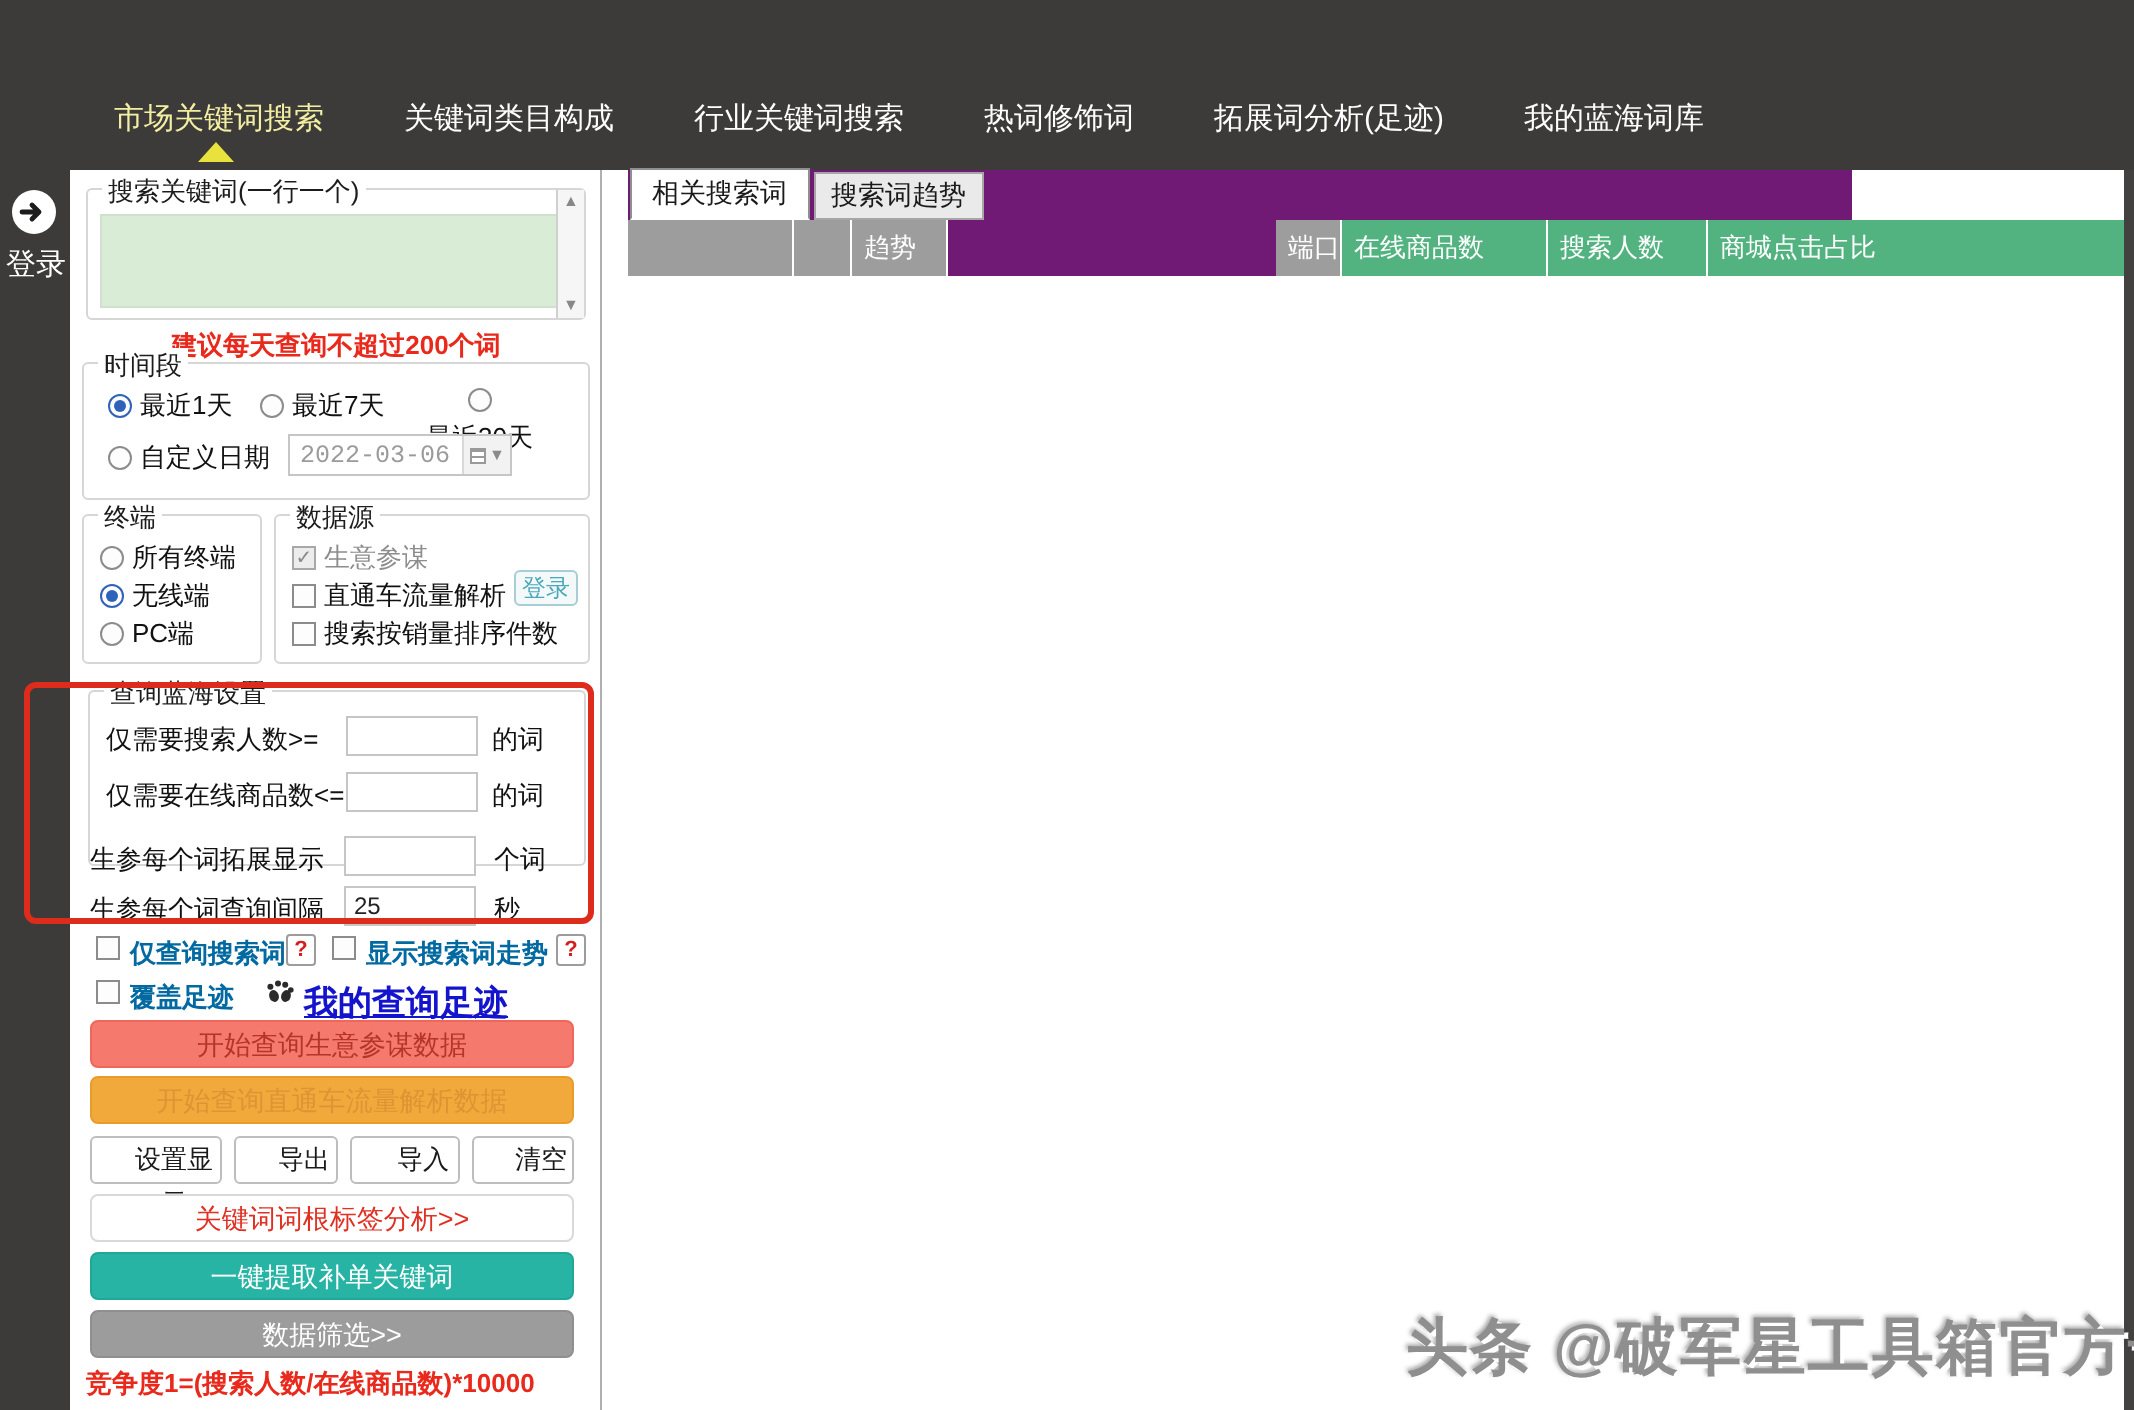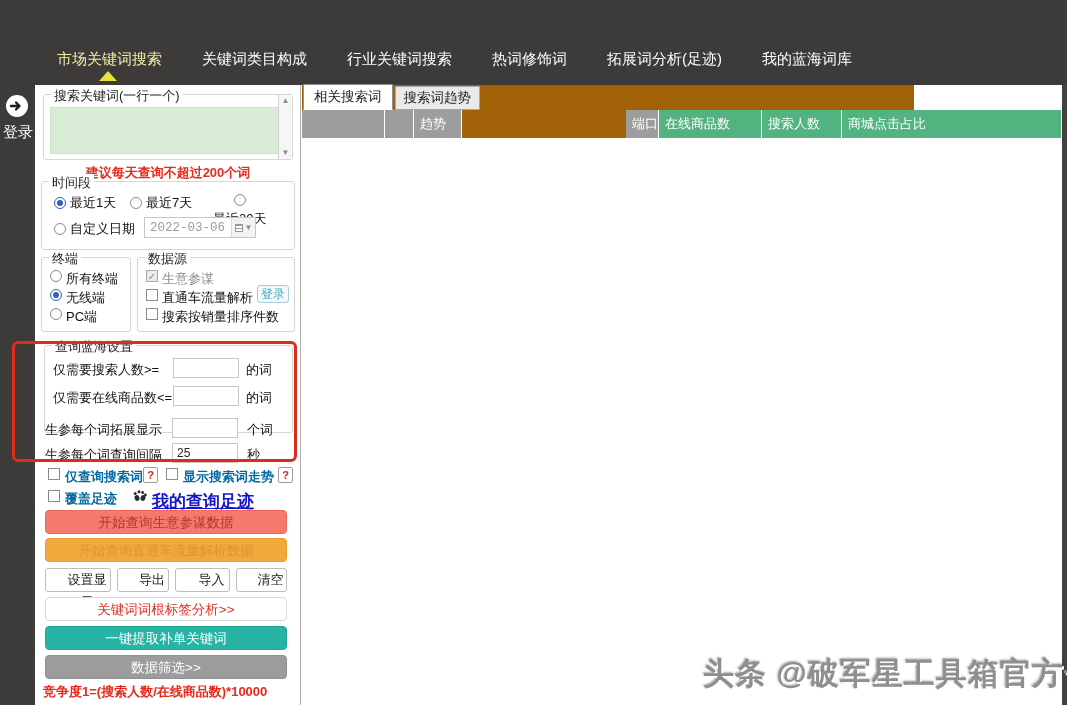--- a/index.html
+++ b/index.html
@@ -45,21 +45,21 @@
   .datebox { position:absolute; left:102px; top:-3px; width:112px; height:21px; border:1px solid #c6c6c6; background:#fff;
     display:flex; align-items:center; cursor:pointer; }
   .datebox .dval { flex:1; padding-left:5px; font-size:12.5px; color:#9b9b9b; font-family:"Liberation Mono","DejaVu Sans Mono",monospace; }
   .datebox .dbtn { width:24px; height:100%; border-left:1px solid #d9d9d9; background:#f2f2f2; color:#8a8a8a; font-size:8px;
     display:flex; align-items:center; justify-content:center; gap:2px; }
   .dgrid { width:8px; height:8px; border:1px solid #9a9a9a; background:
     linear-gradient(#9a9a9a 1px, transparent 1px) 0 3px/8px 3px, #fff; }
 
   .grp-term { left:6px; top:172px; width:90px; height:75px; }
   .grp-ds   { left:102px; top:172px; width:158px; height:75px; }
-  .v-item { position:absolute; left:8px; display:flex; align-items:flex-start; gap:4px; font-size:13px; color:#111; cursor:pointer; white-space:nowrap; }
+  .v-item { position:absolute; left:8px; display:flex; align-items:center; gap:4px; font-size:13px; color:#111; cursor:pointer; white-space:nowrap; }
   .cb { width:12px; height:12px; border:1px solid #8c8c8c; background:#fdfdfd; flex:0 0 auto;
     font-size:10px; line-height:11px; text-align:center; color:#8a8a8a; }
   .cb.checked { background:#ececec; border-color:#a8a8a8; }
   .ds-dim { color:#8d8d8d; }
   .mini-login { position:absolute; right:5px; top:27px; width:32px; height:18px; border:1px solid #a9cdd6; border-radius:3px;
     background:#f3f9f9; color:#49a8bc; font-size:12px; text-align:center; line-height:16px; cursor:pointer; }
 
   .grp-blue { left:9px; top:260px; width:249px; height:88px; }
   .b-row { position:absolute; left:0; width:100%; height:20px; }
   .b-label { position:absolute; left:8px; top:3px; font-size:13px; color:#111; white-space:nowrap; }
@@ -90,21 +90,21 @@
   .btn-orange { top:453px; background:#f2a93b; border:1px solid #e99c28; color:#dd9434; }
   .btn-row { position:absolute; left:10px; top:483px; width:242px; height:24px; display:flex; justify-content:space-between; }
   .sm-btn { height:24px; border:1px solid #bdbdbd; border-radius:3px; background:#fff; color:#1a1a1a; font-size:13px;
     line-height:22px; text-align:center; cursor:pointer;padding-left:18px; }
   .btn-outline { top:512px; background:#fff; border:1px solid #d9d9d9; color:#e03024; }
   .btn-teal { top:541px; background:#28b4a4; border:1px solid #1fa797; color:#fff; }
   .btn-gray { top:570px; background:#9c9c9c; border:1px solid #8f8f8f; color:#fff; }
   .formula { position:absolute; left:8px; top:598px; font-size:13px; font-weight:bold; color:#e8291c; white-space:nowrap; }
 
   
-  .right-panel { position:absolute; left:302px; top:85px; width:612px; height:620px; background:#a16207; }
+  .right-panel { position:absolute; left:314px; top:85px; width:612px; height:620px; background:#701a75; }
   .tabs { position:absolute; left:1px; top:2px; height:23px; display:flex; align-items:flex-end; z-index:2; }
   .tab { font-size:13.5px; color:#1a1a1a; cursor:pointer; white-space:nowrap; }
   .tab.active { background:#fff; border:1px solid #8f8f8f; border-bottom:1px solid #fff; padding:3px 10px 3px; position:relative; z-index:3; }
   .tab.idle { background:#eaeaea; border:1px solid #a6a6a6; padding:2px 8px; margin-left:2px; }
   .thead { position:absolute; left:0; top:25px; width:760px; height:28px; display:flex; }
   .th { height:28px; font-size:13px; color:#fff; line-height:28px; padding-left:6px; border-right:1px solid #fff;
     white-space:nowrap; overflow:hidden; cursor:pointer; }
   .th.gray { background:#9d9d9d; }
   .th.green { background:#52b380; }
   .c1{width:83px;} .c2{width:29px;} .c3{width:48px;} .c4{width:145px;} .c5{width:164px;margin-top:46px;}

